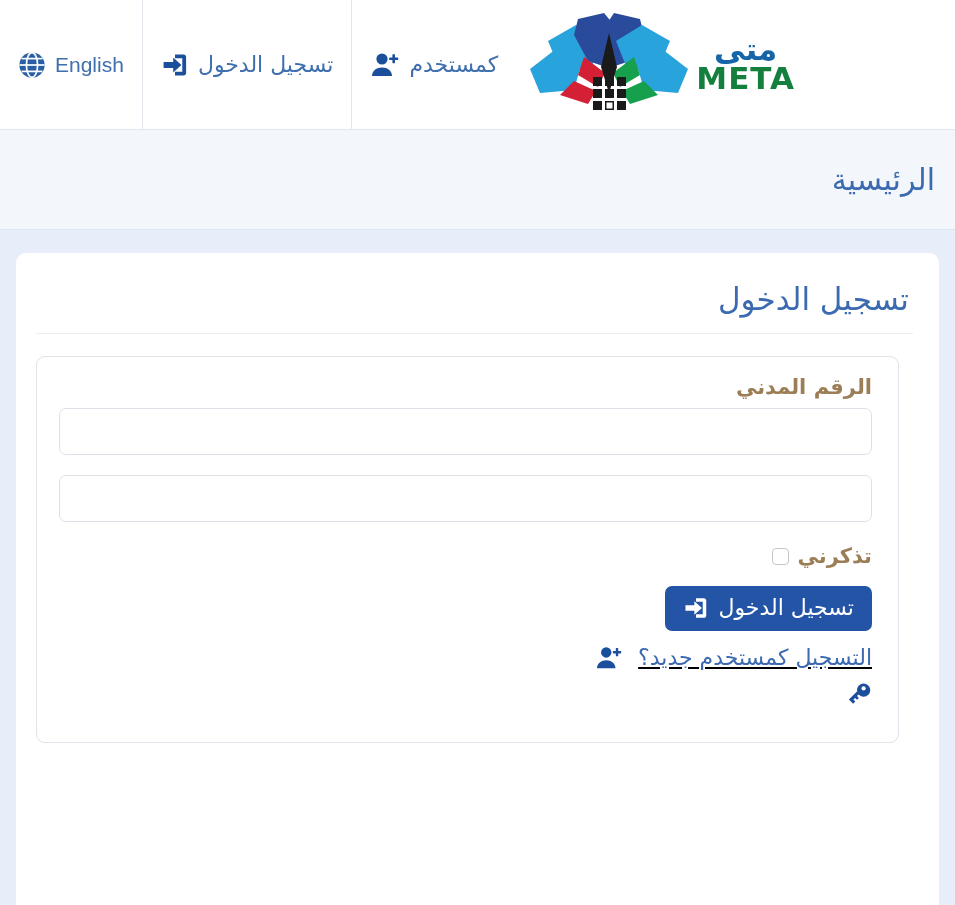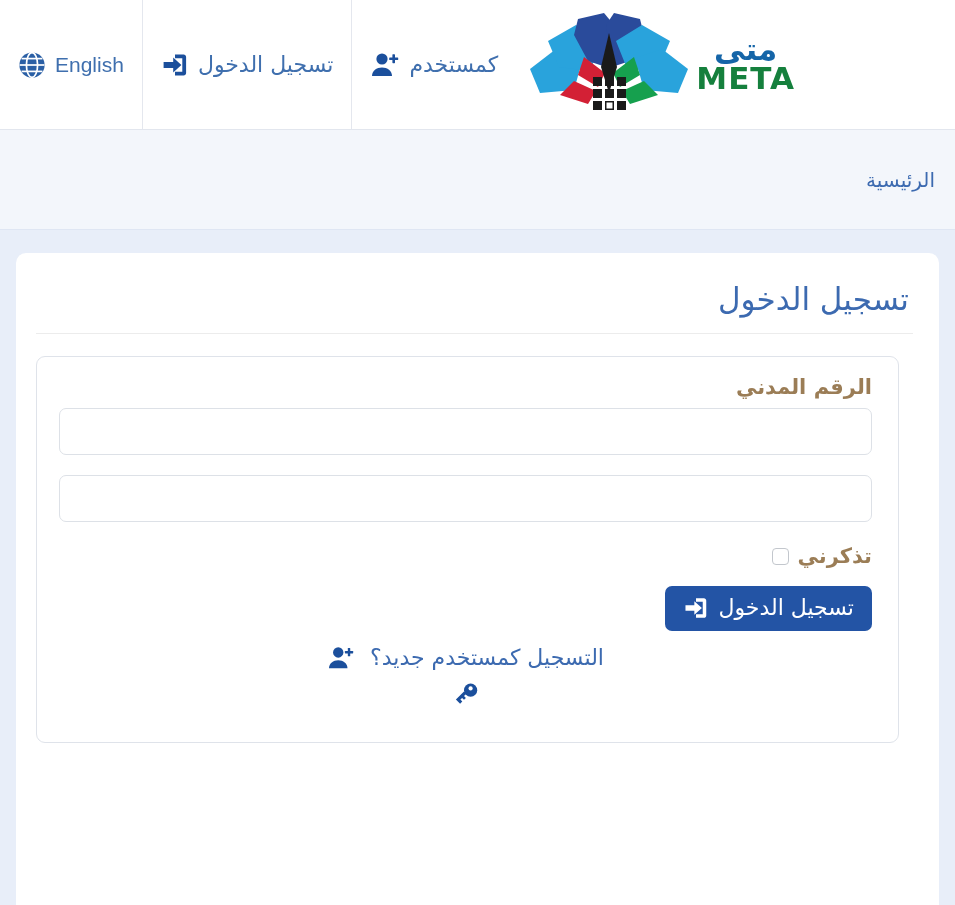--- a/index.html
+++ b/index.html
@@ -108,21 +108,21 @@
     width: 955px; height: 100px;
     background: #f3f6fb;
     border-bottom: 1px solid #dfe6f3;
     display: flex;
     align-items: center;
     justify-content: flex-start;
     padding-left: 0;
     padding-right: 20px;
   }
   .breadcrumb {
-    font-size: 20px;
+    font-size: 30px;
     color: #3c6ab0;
     font-weight: 400;
   }
 
   
   .content {
     position: absolute;
     top: 231px; left: 0;
     width: 955px;
     height: 674px;
@@ -230,23 +230,24 @@
     font-size: 22px;
     padding: 9px 18px 11px 18px;
     cursor: pointer;
     font-family: "DejaVu Sans", "Liberation Sans", sans-serif;
   }
   .btn-login .btn-icon { display: inline-flex; align-items: center; }
 
   .link-row {
     display: flex;
     align-items: center;
-    justify-content: center;
+    justify-content: flex-start;
     gap: 15px;
     margin-bottom: 12px;
+    text-decoration: underline;
   }
   .link-row a {
     color: #3c6ab0;
     font-size: 22px;
     text-decoration: none;
     cursor: pointer;
   }
   .link-icon { display: inline-flex; align-items: center; color: #1b4f9c; }
 </style>
 </head>

